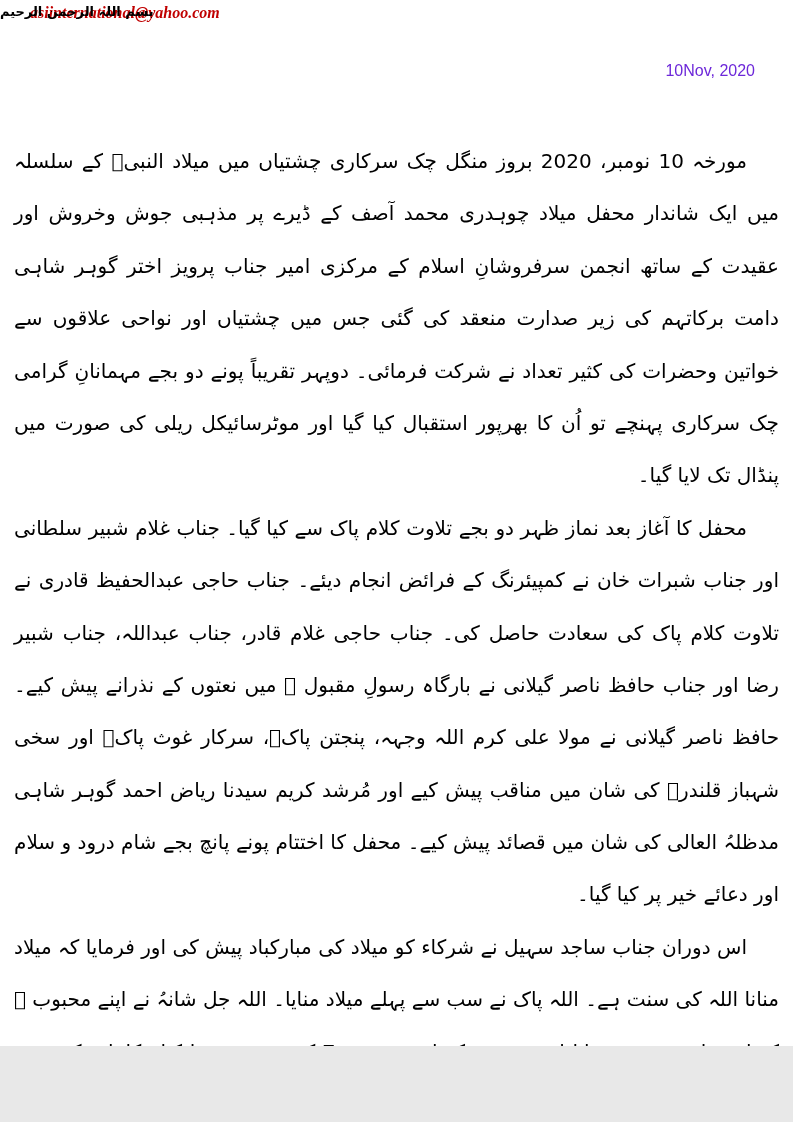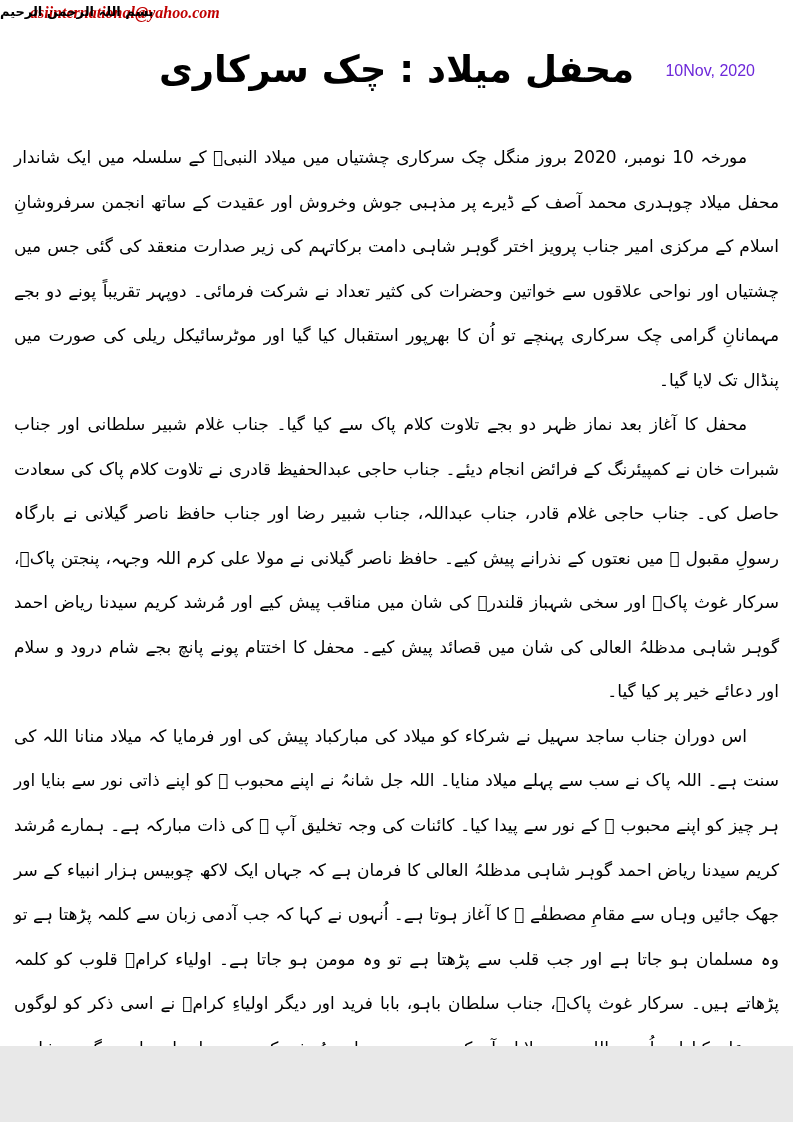--- a/index.html
+++ b/index.html
@@ -39,38 +39,37 @@
     letter-spacing:-1px;
   }
   
   .body-text{
     padding:10px 14px 0 14px;
     direction:rtl;
   }
   .body-text p{
     margin:0;
     text-align:justify;
-    font-size:17px;
+    font-size:20px;
     line-height:2.62;
     text-indent:32px;
   }
 </style>
 </head>
 <body>
 
 <div class="page">
 
   <div class="top-row">
     <span class="hdr-email">asiinternational@yahoo.com</span>
     <span class="bismillah">بسم اللہ الرحمن الرحیم</span>
   </div>
 
   <div class="title-row">
     <span class="doc-date">10Nov, 2020</span>
-    <div class="doc-title">محفل میلاد : چک سرکاری</div>
   </div>
 
   <div class="body-text">
     <p>مورخہ 10 نومبر، 2020 بروز منگل چک سرکاری چشتیاں میں میلاد النبیؐ کے سلسلہ میں ایک شاندار محفل میلاد چوہدری محمد آصف کے ڈیرے پر مذہبی جوش وخروش اور عقیدت کے ساتھ انجمن سرفروشانِ اسلام کے مرکزی امیر جناب پرویز اختر گوہر شاہی دامت برکاتہم کی زیر صدارت منعقد کی گئی جس میں چشتیاں اور نواحی علاقوں سے خواتین وحضرات کی کثیر تعداد نے شرکت فرمائی۔ دوپہر تقریباً پونے دو بجے مہمانانِ گرامی چک سرکاری پہنچے تو اُن کا بھرپور استقبال کیا گیا اور موٹرسائیکل ریلی کی صورت میں پنڈال تک لایا گیا۔</p>
     <p>محفل کا آغاز بعد نماز ظہر دو بجے تلاوت کلام پاک سے کیا گیا۔ جناب غلام شبیر سلطانی اور جناب شبرات خان نے کمپیئرنگ کے فرائض انجام دیئے۔ جناب حاجی عبدالحفیظ قادری نے تلاوت کلام پاک کی سعادت حاصل کی۔ جناب حاجی غلام قادر، جناب عبداللہ، جناب شبیر رضا اور جناب حافظ ناصر گیلانی نے بارگاہ رسولِ مقبول ﷺ میں نعتوں کے نذرانے پیش کیے۔ حافظ ناصر گیلانی نے مولا علی کرم اللہ وجہہ، پنجتن پاکؑ، سرکار غوث پاکؒ اور سخی شہباز قلندرؒ کی شان میں مناقب پیش کیے اور مُرشد کریم سیدنا ریاض احمد گوہر شاہی مدظلہُ العالی کی شان میں قصائد پیش کیے۔ محفل کا اختتام پونے پانچ بجے شام درود و سلام اور دعائے خیر پر کیا گیا۔</p>
     <p>اس دوران جناب ساجد سہیل نے شرکاء کو میلاد کی مبارکباد پیش کی اور فرمایا کہ میلاد منانا اللہ کی سنت ہے۔ اللہ پاک نے سب سے پہلے میلاد منایا۔ اللہ جل شانہُ نے اپنے محبوب ﷺ کو اپنے ذاتی نور سے بنایا اور ہر چیز کو اپنے محبوب ﷺ کے نور سے پیدا کیا۔ کائنات کی وجہ تخلیق آپ ﷺ کی ذات مبارکہ ہے۔ ہمارے مُرشد کریم سیدنا ریاض احمد گوہر شاہی مدظلہُ العالی کا فرمان ہے کہ جہاں ایک لاکھ چوبیس ہزار انبیاء کے سر جھک جائیں وہاں سے مقامِ مصطفٰے ﷺ کا آغاز ہوتا ہے۔ اُنہوں نے کہا کہ جب آدمی زبان سے کلمہ پڑھتا ہے تو وہ مسلمان ہو جاتا ہے اور جب قلب سے پڑھتا ہے تو وہ مومن ہو جاتا ہے۔ اولیاء کرامؒ قلوب کو کلمہ پڑھاتے ہیں۔ سرکار غوث پاکؒ، جناب سلطان باہو، بابا فرید اور دیگر اولیاءِ کرامؒ نے اسی ذکر کو لوگوں میں عام کیا اور اُنہیں اللہ سے ملایا۔ آج کے دور میں ہمارے مُرشد کریم سیدنا ریاض احمد گوہر شاہی مدظلہُ العالی کی نظرِ کیمیاء سے بے شمار قلوب اللہ کے ذکر میں جاری و ساری ہیں۔ اُنہوں نے لوگوں کو ذکر قلب حاصل کرنے کی دعوت دی۔ جناب پرویز اختر گوہر شاہی دامت برکاتہم نے اُن کو ذکر قلب کا اذن عطا فرمایا۔</p>
 
   </div>
 
 </div>

